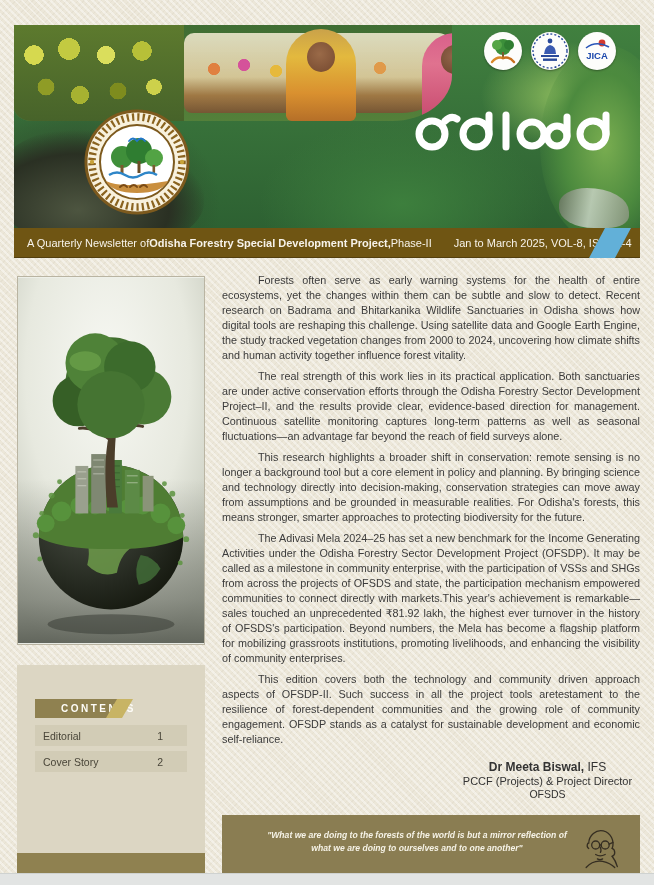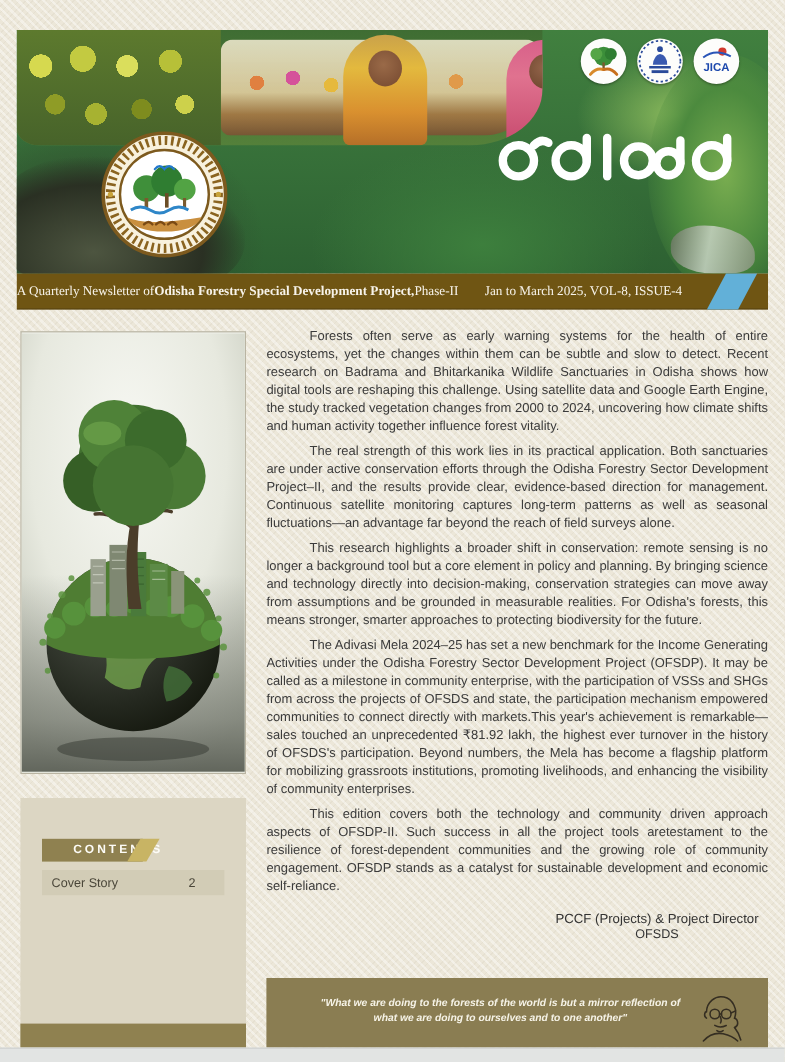--- a/index.html
+++ b/index.html
@@ -86,23 +86,22 @@
     font-family:"Liberation Serif","DejaVu Serif",serif;
     font-weight:600; font-size:55px; letter-spacing:5px; color:#e2a93c;
     text-align:right; line-height:66px;
     text-shadow:0 1px 2px rgba(40,30,0,.45);
   }
 
   
   .subtitle-bar {
     position:absolute; left:14px; top:228px; width:626px; height:30px;
     background:#6f5513; color:#f7f3ea; font-size:11px;
-    display:flex; align-items:center; 
+    display:flex; align-items:center; padding-left:13px;
     box-shadow:inset 0 -1px 0 rgba(0,0,0,.25);
-    font-family:Liberation Serif, serif;
   }
   .subtitle-bar b { font-weight:bold; }
   .issue-span { margin-left:22px; }
   .blue-slash { position:absolute; left:583px; top:0; width:26px; height:30px;
     background:#62b0d8; transform:skewX(-28deg); }
 
   
   .eco-figure { position:absolute; left:17px; top:276px; width:188px; height:369px;
     border:1px solid #b9b4a2; background:#eef0e9; }
   .eco-figure svg { display:block; }
@@ -305,34 +304,41 @@
         <circle cx="148" cy="208" r="2.5"></circle>
       <circle cx="42" cy="206" r="2.5"></circle>
     </g>
   </svg>
 </div>
 
 <div class="sidebar-panel">
   <div class="contents-bar">CONTENTS</div>
   <div class="contents-list">
     <div class="contents-row">
+      <span>Editorial</span>
+      <span>1</span>
+    </div>
+    <div class="contents-row">
       <span>Cover Story</span>
       <span>2</span>
     </div>
   </div>
   <div class="sidebar-footer"></div>
 </div>
 
 <div class="article">
   <p>Forests often serve as early warning systems for the health of entire ecosystems, yet the changes within them can be subtle and slow to detect. Recent research on Badrama and Bhitarkanika Wildlife Sanctuaries in Odisha shows how digital tools are reshaping this challenge. Using satellite data and Google Earth Engine, the study tracked vegetation changes from 2000 to 2024, uncovering how climate shifts and human activity together influence forest vitality.</p>
   <p>The real strength of this work lies in its practical application. Both sanctuaries are under active conservation efforts through the Odisha Forestry Sector Development Project–II, and the results provide clear, evidence-based direction for management. Continuous satellite monitoring captures long-term patterns as well as seasonal fluctuations—an advantage far beyond the reach of field surveys alone.</p>
   <p>This research highlights a broader shift in conservation: remote sensing is no longer a background tool but a core element in policy and planning. By bringing science and technology directly into decision-making, conservation strategies can move away from assumptions and be grounded in measurable realities. For Odisha's forests, this means stronger, smarter approaches to protecting biodiversity for the future.</p>
   <p>The Adivasi Mela 2024–25 has set a new benchmark for the Income Generating Activities under the Odisha Forestry Sector Development Project (OFSDP). It may be called as a milestone in community enterprise, with the participation of VSSs and SHGs from across the projects of OFSDS and state, the participation mechanism empowered communities to connect directly with markets.This year's achievement is remarkable—sales touched an unprecedented ₹81.92 lakh, the highest ever turnover in the history of OFSDS's participation. Beyond numbers, the Mela has become a flagship platform for mobilizing grassroots institutions, promoting livelihoods, and enhancing the visibility of community enterprises.</p>
   <p>This edition covers both the technology and community driven approach aspects of OFSDP-II. Such success in all the project tools aretestament to the resilience of forest-dependent communities and the growing role of community engagement. OFSDP stands as a catalyst for sustainable development and economic self-reliance.</p>
   <div class="signature">
+    <div class="sig-name">
+      <b>Dr Meeta Biswal,</b><span> IFS</span>
+    </div>
     <div class="sig-title">PCCF (Projects) &amp; Project Director</div>
     <div class="sig-org">OFSDS</div>
   </div>
 </div>
 
 <div class="quote-bar">
   <div class="quote-text">
     <div>"What we are doing to the forests of the world is but a mirror reflection of</div>
     <div>what we are doing to ourselves and to one another"</div>
   </div>

